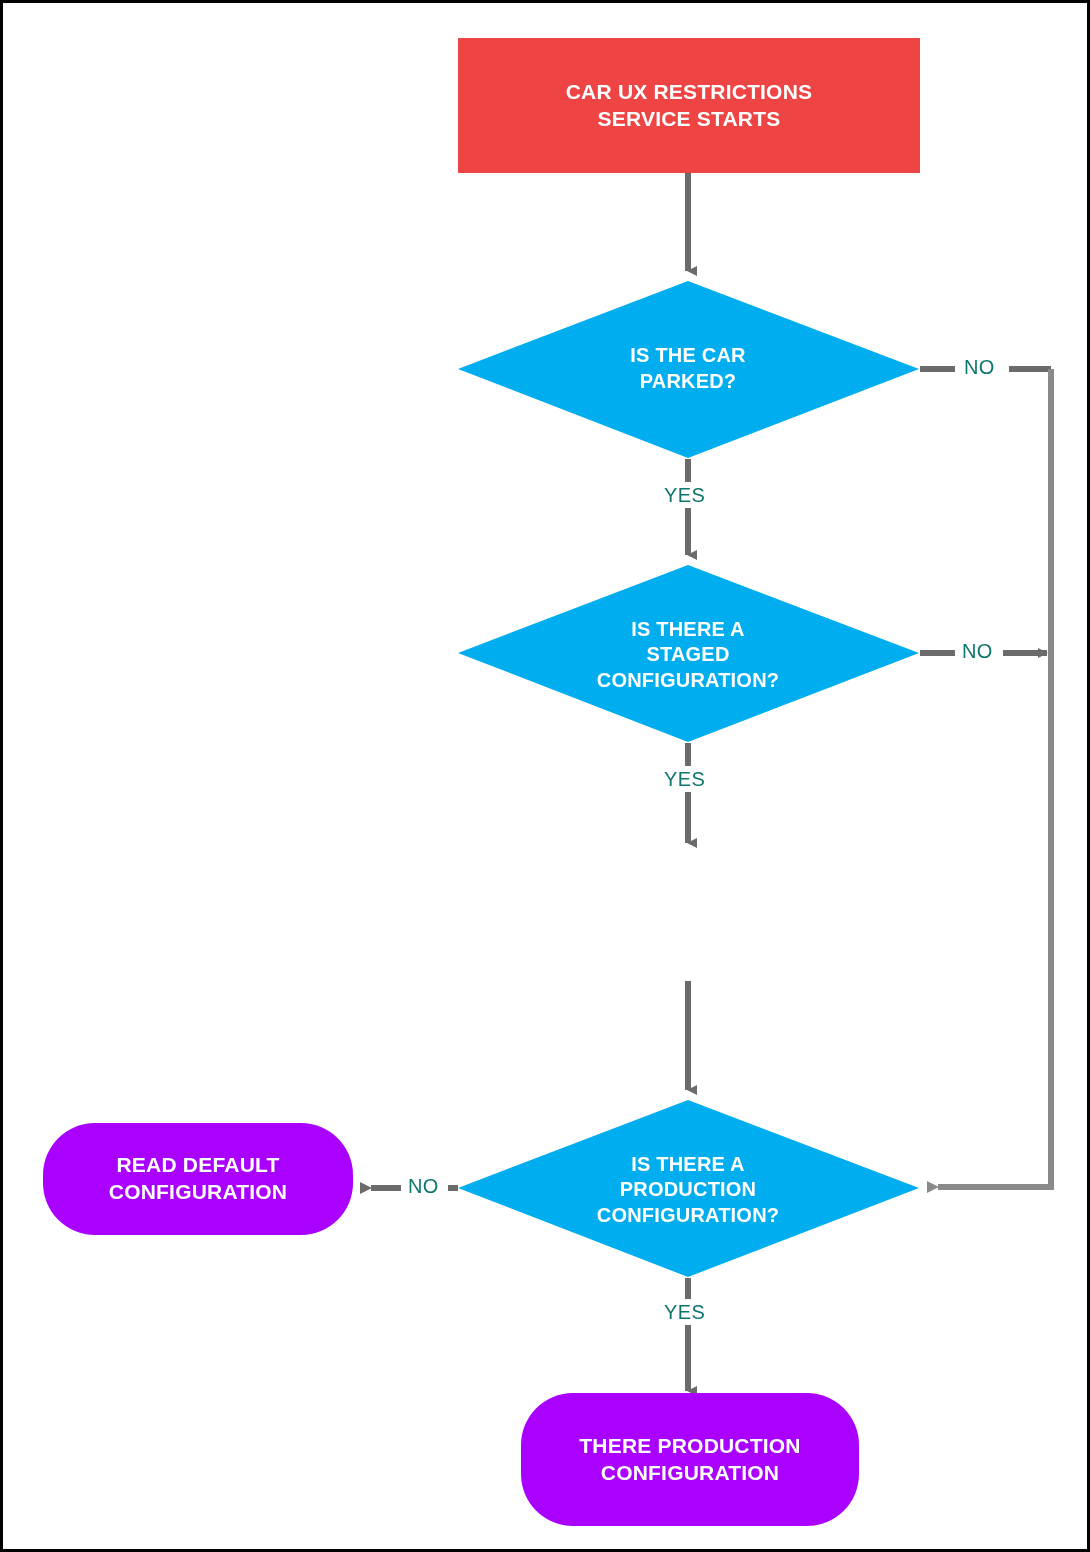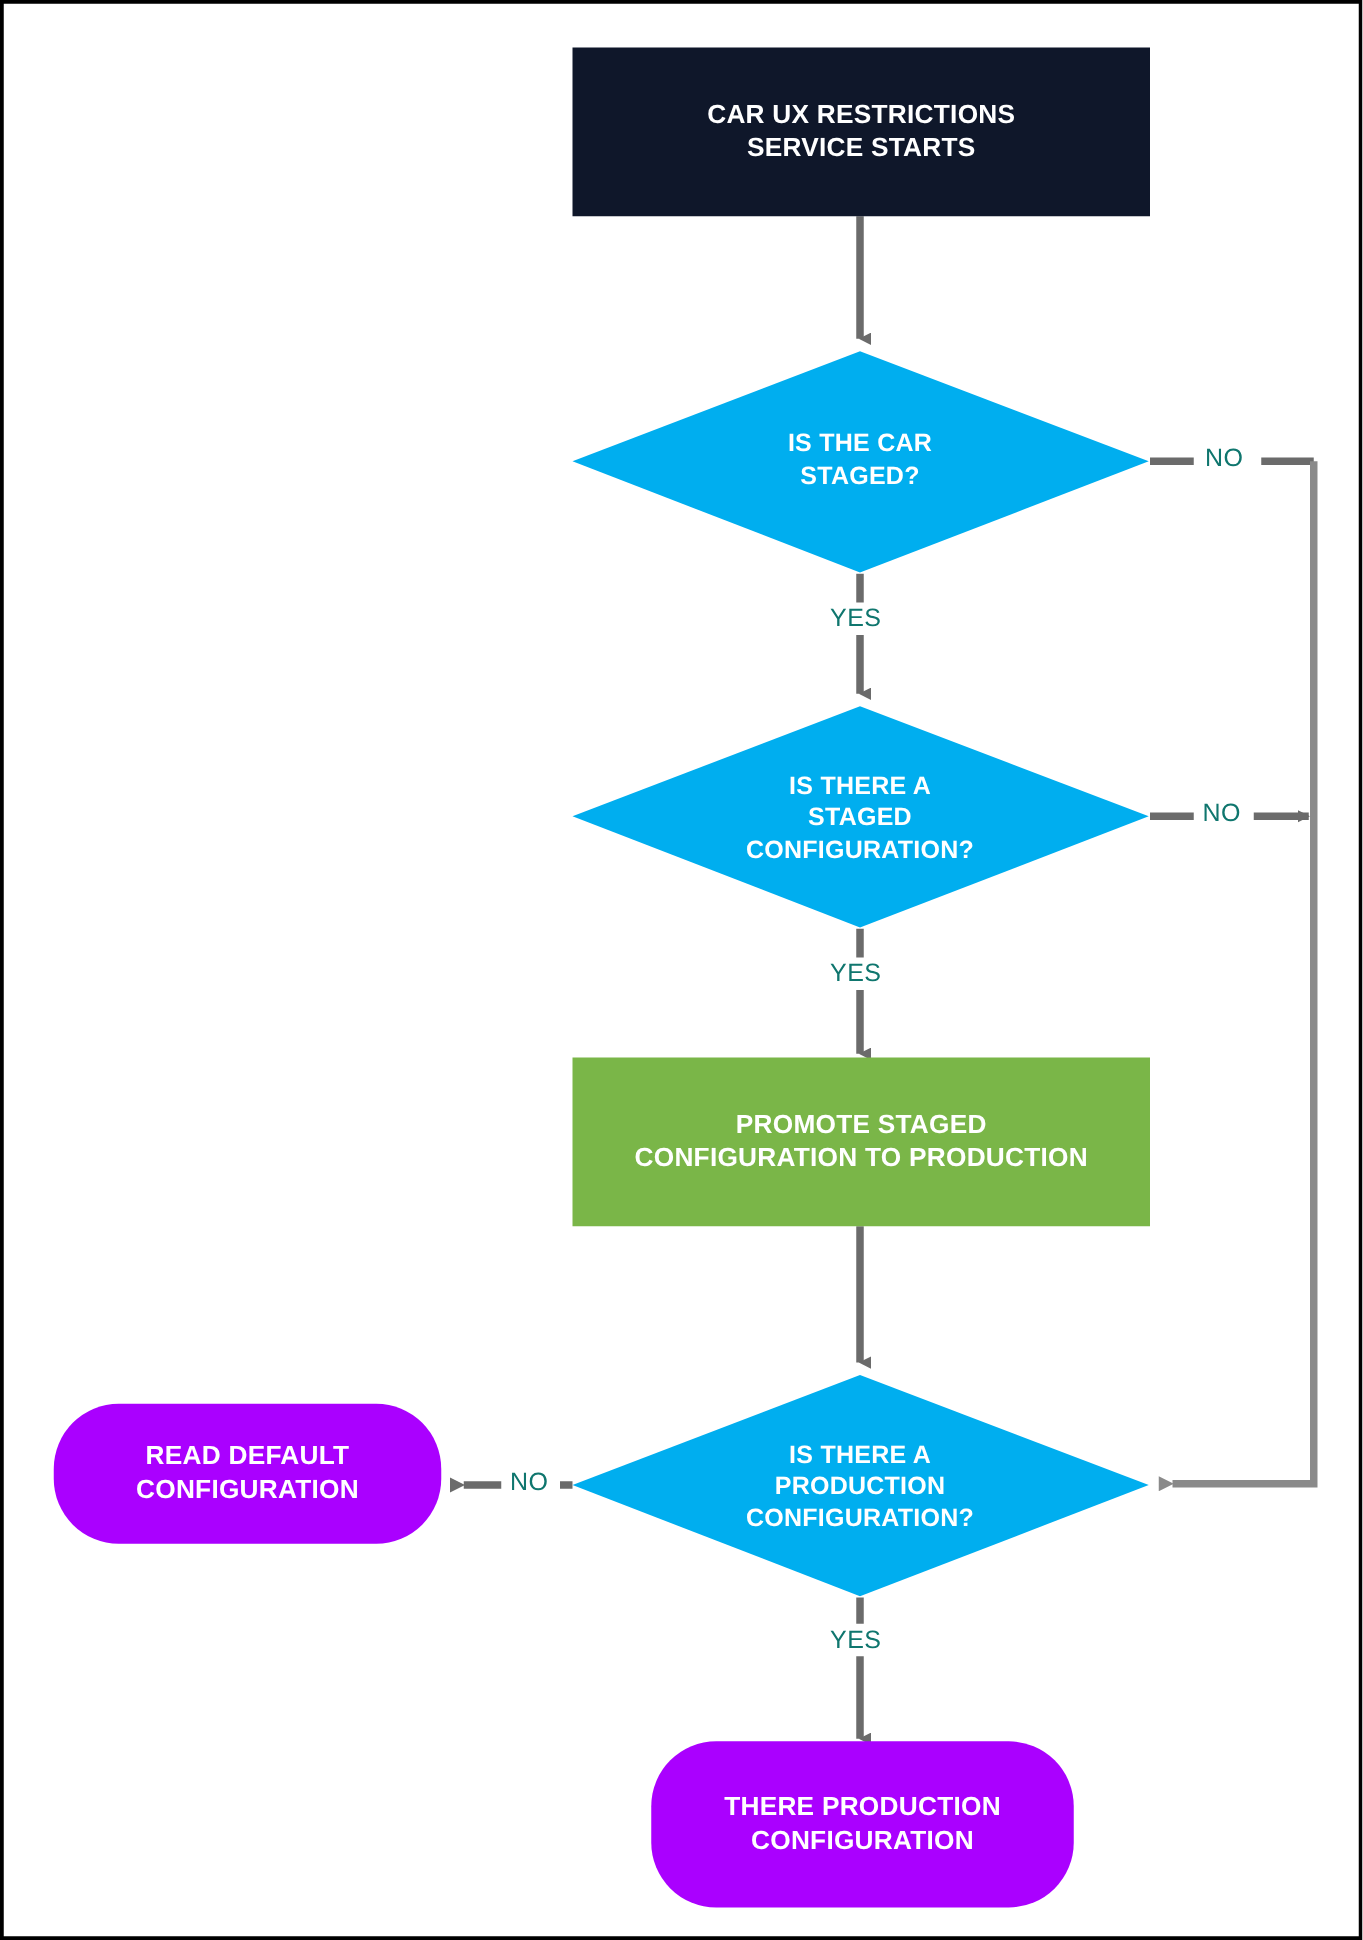--- a/index.html
+++ b/index.html
@@ -129,40 +129,36 @@
     <g>
       <line x1="685" y1="1275" x2="685" y2="1296" stroke="#6b6b6b" stroke-width="6"></line>
       <line x1="685" y1="1322" x2="685" y2="1388" stroke="#6b6b6b" stroke-width="6" marker-end="url(#arrow-down)"></line>
     </g>
 
     <polygon points="685,278 916,366 685,455 455,366" fill="#00aeef"></polygon>
     <polygon points="685,562 916,650 685,739 455,650" fill="#00aeef"></polygon>
     <polygon points="685,1097 916,1185 685,1274 455,1185" fill="#00aeef"></polygon>
   </svg>
 
-  <div class="node node-process" style="left:455px; top:35px; width:462px; height:135px; background:#0f172a;">
+  <div class="node node-process" style="left:455px; top:35px; width:462px; height:135px; background:#ef4444;">
     <span class="node-label">CAR UX RESTRICTIONS
 SERVICE STARTS</span>
   </div>
 
   <div class="node node-decision" style="left:505px; top:300px; width:360px; height:132px; background:transparent;">
     <span class="node-label">IS THE CAR
-STAGED?</span>
+PARKED?</span>
   </div>
 
   <div class="node node-decision" style="left:495px; top:586px; width:380px; height:132px; background:transparent;">
     <span class="node-label">IS THERE A
 STAGED
 CONFIGURATION?</span>
   </div>
 
-  <div class="node node-process" style="left:455px; top:843px; width:462px; height:135px; background:#7ab648;">
-    <span class="node-label">PROMOTE STAGED
-CONFIGURATION TO PRODUCTION</span>
-  </div>
 
   <div class="node node-decision" style="left:495px; top:1121px; width:380px; height:132px; background:transparent;">
     <span class="node-label">IS THERE A
 PRODUCTION
 CONFIGURATION?</span>
   </div>
 
   <div class="node node-terminal" style="left:40px; top:1120px; width:310px; height:112px; background:#aa00ff; border-radius:52px;">
     <span class="node-label">READ DEFAULT
 CONFIGURATION</span>

